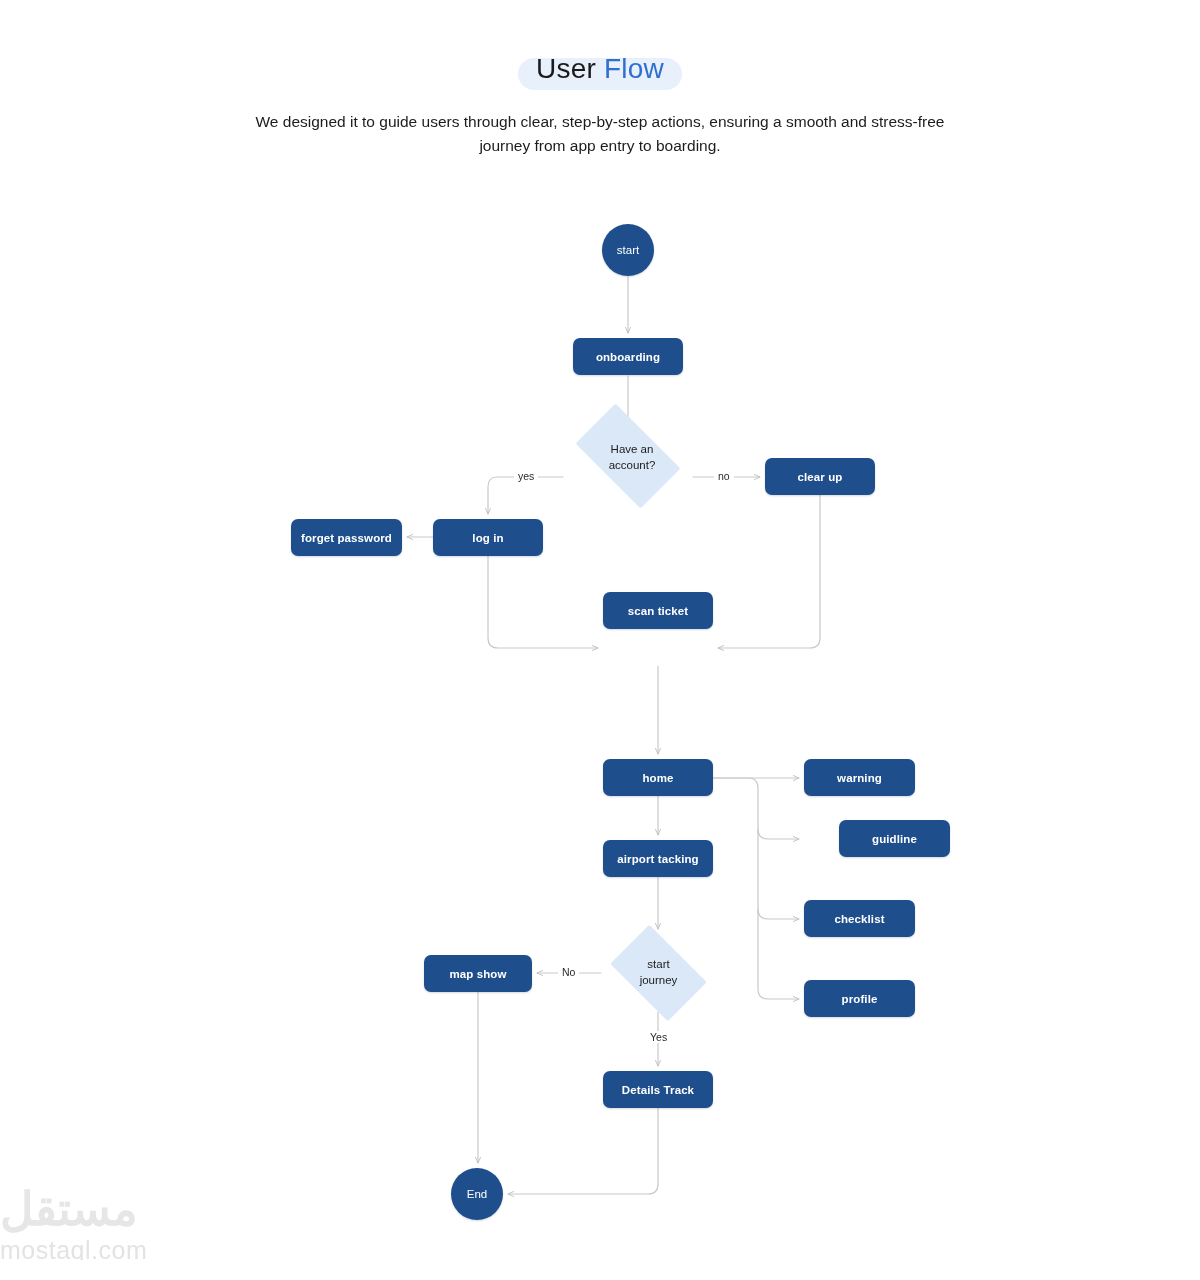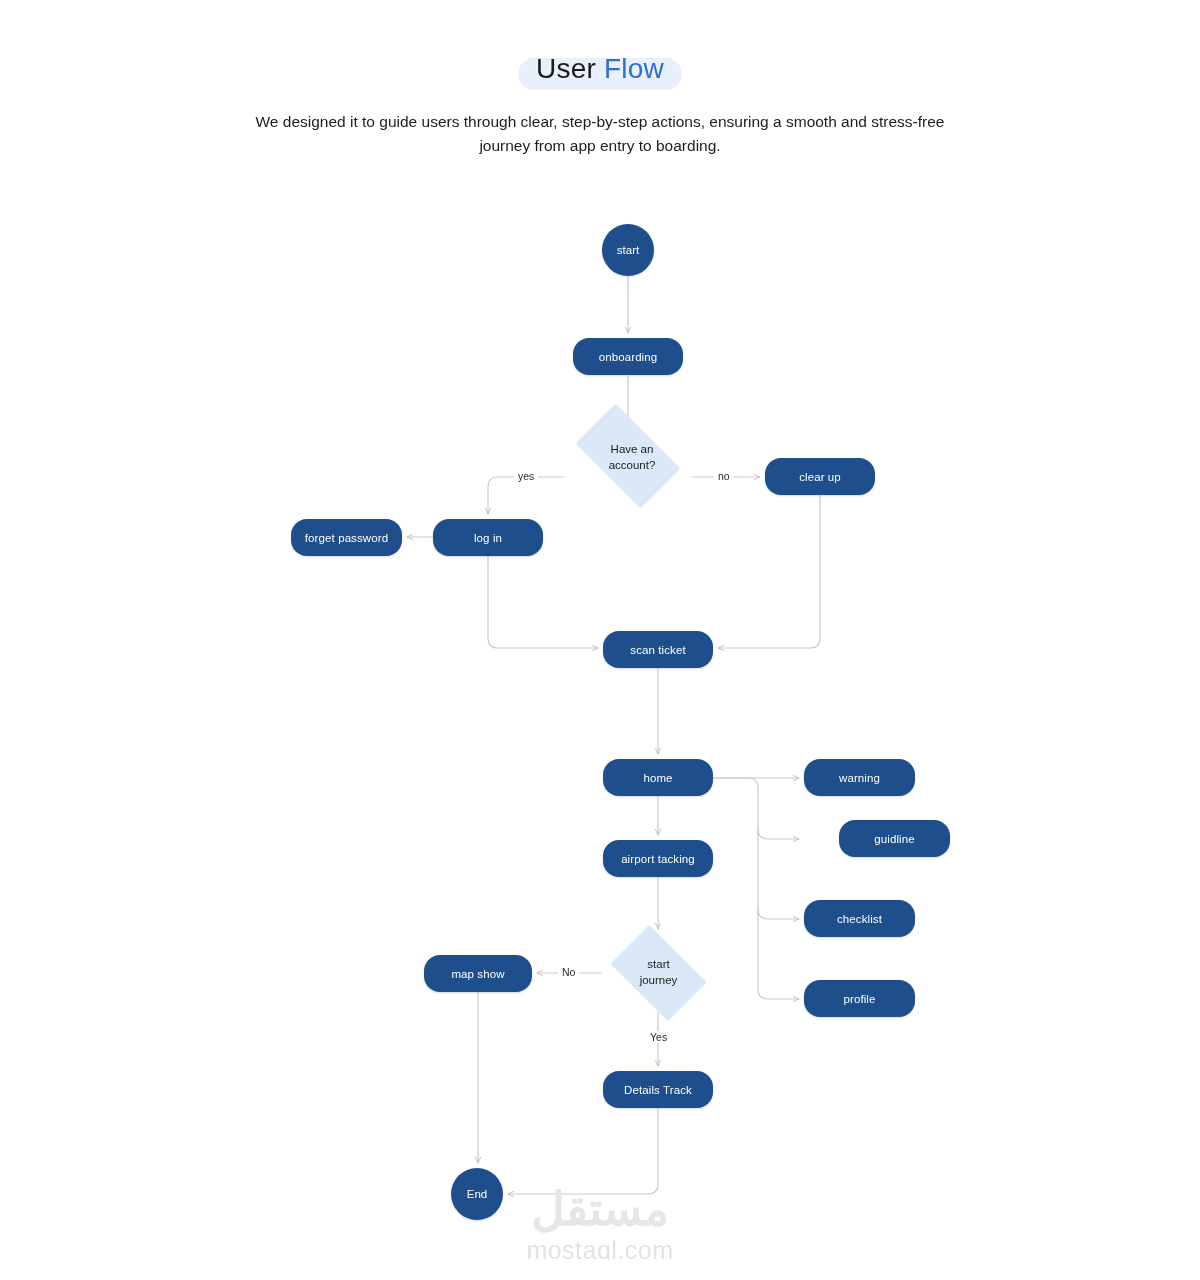--- a/index.html
+++ b/index.html
@@ -72,24 +72,24 @@
 
   .node {
     position: absolute;
     display: flex;
     align-items: center;
     justify-content: center;
     text-align: center;
   }
   .node-box {
     background: #1e4e8c;
-    border-radius: 16px;
+    border-radius: 7px;
     color: #ffffff;
     font-size: 11.5px;
-    font-weight: 400;
+    font-weight: 700;
     letter-spacing: 0.1px;
     box-shadow: 0 1px 2px rgba(20,40,80,0.18);
   }
   .node-terminal {
     background: #1e4e8c;
     border-radius: 50%;
     color: #ffffff;
     font-size: 11.5px;
     font-weight: 500;
     box-shadow: 0 1px 2px rgba(20,40,80,0.18);
@@ -124,21 +124,21 @@
     padding: 0 4px;
     white-space: nowrap;
   }
 
   
   .watermark {
     position: absolute;
     left: 0;
     top: 1186px;
     width: 1200px;
-    text-align: center;
+    text-align: left;
     user-select: none;
   }
   .wm-ar {
     font-size: 46px;
     color: #e6e6e6;
     line-height: 1;
     letter-spacing: 2px;
     font-weight: 700;
   }
   .wm-en {
@@ -247,21 +247,21 @@
     </div>
 
     <div class="node node-box" style="left:433px; top:519px; width:110px; height:37px;">
       <span>log in</span>
     </div>
 
     <div class="node node-box" style="left:291px; top:519px; width:111px; height:37px;">
       <span>forget password</span>
     </div>
 
-    <div class="node node-box" style="left:603px; top:631px; width:110px; height:37px;">
+    <div class="node node-box" style="left:603px; top:592px; width:110px; height:37px;">
       <span>scan ticket</span>
     </div>
 
     <div class="node node-box" style="left:603px; top:759px; width:110px; height:37px;">
       <span>home</span>
     </div>
 
     <div class="node node-box" style="left:804px; top:759px; width:111px; height:37px;">
       <span>warning</span>
     </div>

